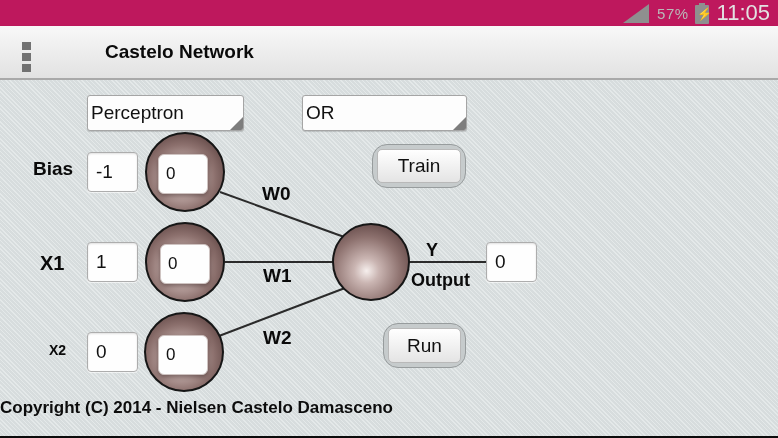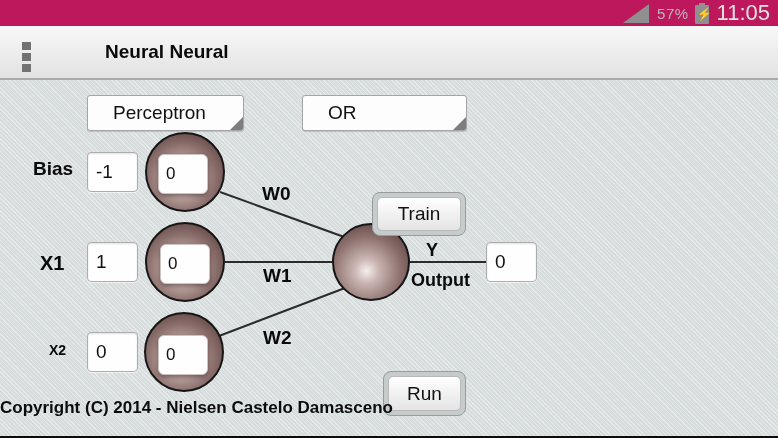--- a/index.html
+++ b/index.html
@@ -54,21 +54,21 @@
     position: absolute; left: 0; top: 80px; width: 778px; height: 356px;
     background-color: #dae0e1;
     background-image: repeating-linear-gradient(45deg, rgba(255,255,255,0.28) 0 1px, rgba(0,0,0,0.015) 1px 3px);
   }
   .bottom-edge { position: absolute; left: 0; bottom: 0; width: 778px; height: 2px; background: #0b0b0b; }
 
   
   .spinner {
     position: absolute; height: 36px; background: #fdfdfd;
     border: 1px solid #a5a5a5; border-radius: 3px;
-    display: flex; align-items: center; padding-left: 25px;
+    display: flex; align-items: center; padding-left: 3px;
     font-size: 19px; color: #111;
     box-shadow: 0 1px 1px rgba(0,0,0,0.15);
     overflow: hidden;
   }
   .spinner .fold {
     position: absolute; right: 0; bottom: 0; width: 0; height: 0;
     border-left: 13px solid transparent;
     border-bottom: 13px solid #7d7d7d;
   }
   .spinner-type { left: 87px; top: 15px; width: 157px; }
@@ -99,22 +99,22 @@
     display: flex; align-items: center;
     box-shadow: 0 2px 4px rgba(40,20,20,0.45);
   }
 
   svg.wires { position: absolute; left: 0; top: 0; width: 778px; height: 438px; pointer-events: none; }
 
   
   .holo-btn {
     position: absolute;
     background: #c6cbcc;
-    border: 1px solid #979c9d; border-radius: 8px;
-    padding: 4px; cursor: pointer; margin-top: 48px;
+    border: 1px solid #979c9d; border-radius: 15px;
+    padding: 4px; cursor: pointer;
   }
   .holo-btn .face {
     width: 100%; height: 100%;
     background: linear-gradient(#ffffff, #e4e4e4);
     border: 1px solid #b9b9b9; border-radius: 5px;
     display: flex; align-items: center; justify-content: center;
     font-size: 19px; color: #111;
   }
 
   .copyright {
@@ -137,21 +137,21 @@
     </div>
     <span class="clock">11:05</span>
   </div>
 
   <div class="action-bar">
     <div class="menu-icon">
       <div class="sq"></div>
         <div class="sq"></div>
         <div class="sq"></div>
     </div>
-    <div class="app-title">Neural Neural</div>
+    <div class="app-title">Castelo Network</div>
   </div>
 
   <div class="content">
 
     <svg class="wires" viewBox="0 80 778 356" style="top:0; height:356px;">
       <line x1="220" y1="192" x2="347" y2="238" stroke="#2b2b2b" stroke-width="2"></line>
       <line x1="225" y1="262" x2="333" y2="262" stroke="#2b2b2b" stroke-width="2"></line>
       <line x1="219" y1="336" x2="345" y2="288" stroke="#2b2b2b" stroke-width="2"></line>
       <line x1="409" y1="262" x2="487" y2="262" stroke="#2b2b2b" stroke-width="2"></line>
     </svg>

